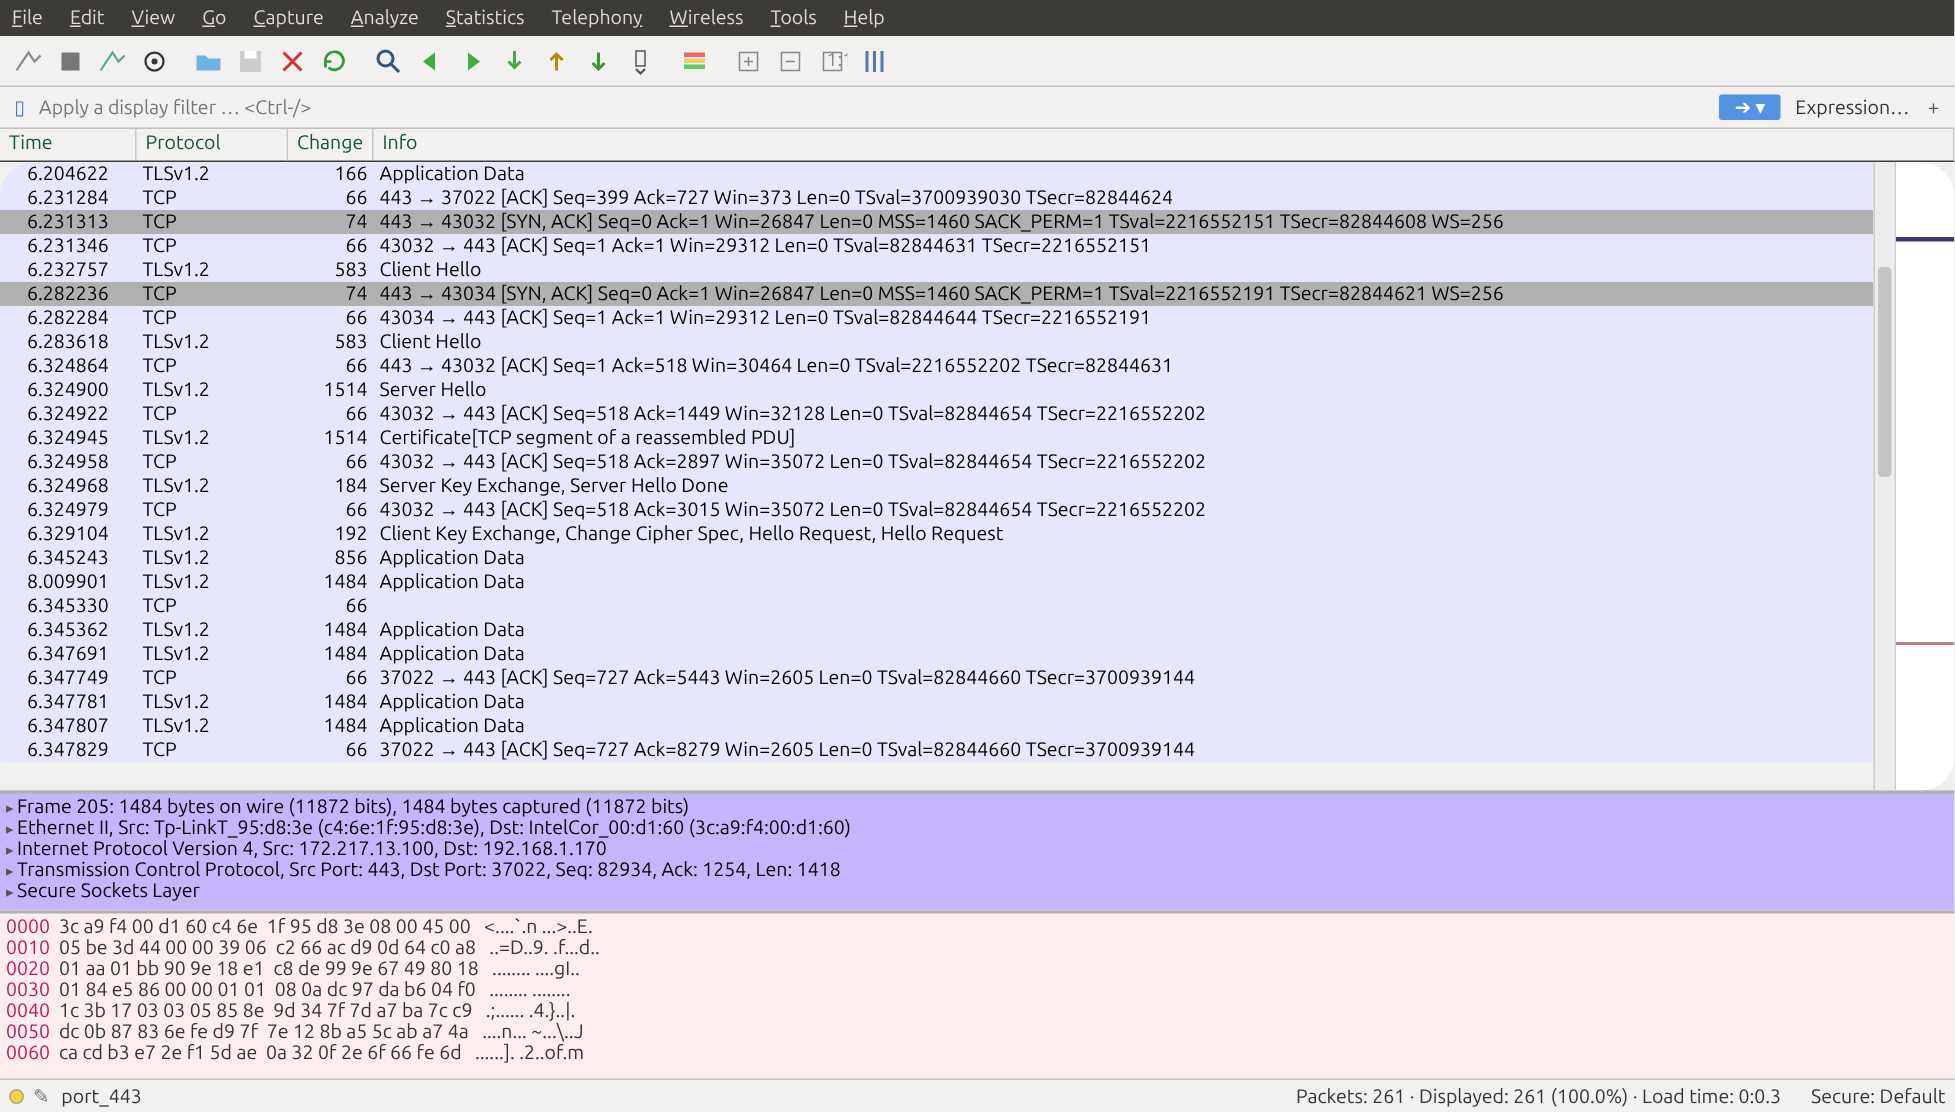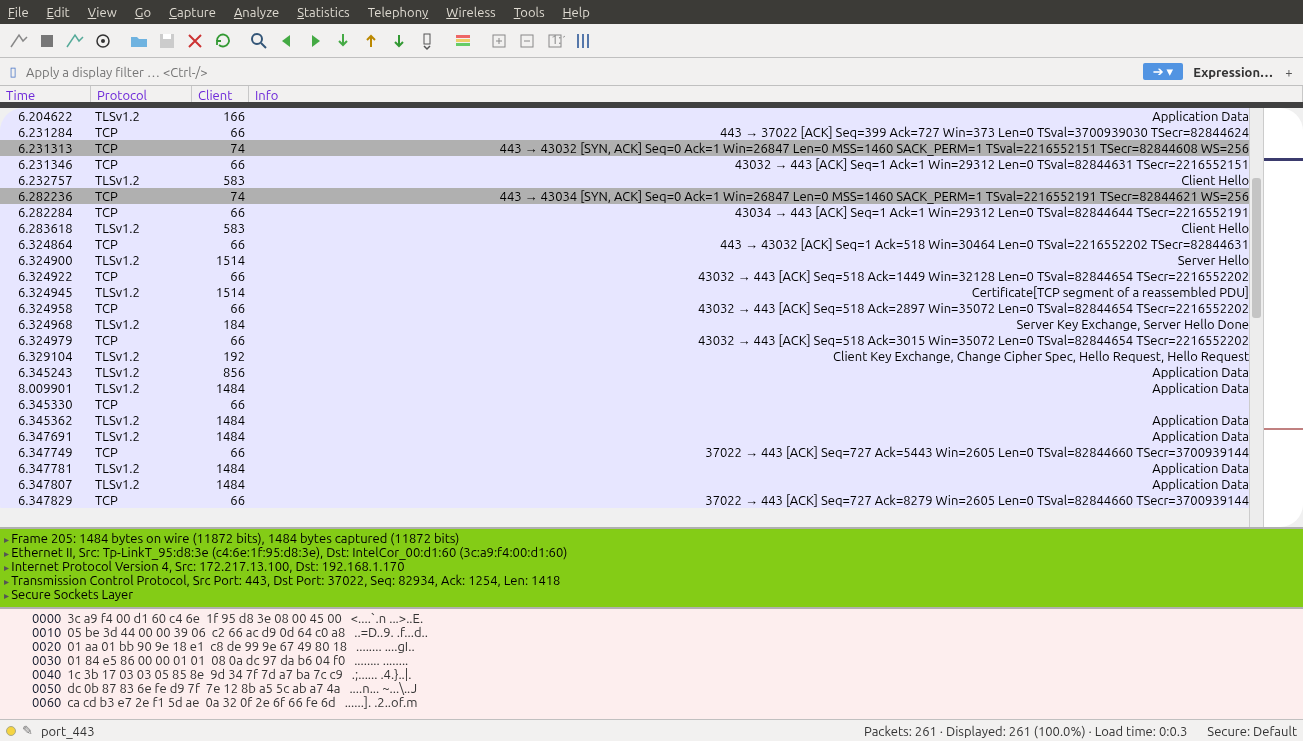--- a/index.html
+++ b/index.html
@@ -8,45 +8,45 @@
 .menubar span { margin-right: 18px; cursor: pointer; }
 .menubar span u { text-decoration: underline; }
 .toolbar { background: #f2f1f0; border-bottom: 1px solid #c0c0c0; display: flex; align-items: center; padding: 3px 6px; height: 34px; gap: 2px; }
 .toolbar .tb-btn { width: 26px; height: 26px; display: flex; align-items: center; justify-content: center; border: 1px solid transparent; border-radius: 2px; }
 .toolbar .tb-sep { width: 6px; }
 .toolbar svg { width: 20px; height: 20px; }
 .filterbar { background: #f2f1f0; border-bottom: 1px solid #c0c0c0; display: flex; align-items: center; padding: 2px 4px; height: 28px; }
 .filterbar .bookmark { width: 18px; text-align: center; color: #4a76c7; }
 .filterbar input { flex: 1; border: none; background: transparent; padding: 2px 4px; color: #888; outline: none; }
 .filterbar .arrow-btn { background: #5294e2; color: #fff; padding: 1px 10px; border-radius: 2px; margin: 0 4px; }
-.filterbar .expr { color: #333; padding: 0 6px; font-weight: bold; }
+.filterbar .expr { color: #333; padding: 0 6px; }
 .filterbar .plus { width: 20px; text-align: center; color: #555; }
-.columns { background: #f2f1f0; border-bottom: 6px solid #404040; display: flex; height: 22px; color: #6d28d9; }
+.columns { background: #f2f1f0; border-bottom: 1px solid #404040; display: flex; height: 22px; color: #14532d; }
 .columns div { border-right: 1px solid #c8c8c8; padding: 2px 6px; }
 .col-time { width: 91px; }
 .col-proto { width: 101px; }
 .col-len { width: 57px; text-align: left; }
 .col-info { flex: 1; }
 .packet-area { flex: 1; display: flex; overflow: hidden; position: relative; border-radius: 23px; }
 .packet-list { flex: 1; overflow-y: auto; font-family: "DejaVu Sans Mono","Consolas",monospace; font-size: 12px; }
 .packet-row { display: flex; height: 16px; line-height: 16px; white-space: pre; }
 .packet-row.tls { background: #e7e6ff; }
 .packet-row.tcp { background: #e7e6ff; }
 .packet-row.selected { background: #b0b0b0; }
 .packet-row .c-time { width: 91px; padding-left: 18px; }
 .packet-row .c-proto { width: 101px; padding-left: 4px; }
 .packet-row .c-len { width: 57px; text-align: right; padding-right: 4px; }
-.packet-row .c-info { flex: 1; padding-left: 4px; overflow: hidden; text-align: right; }
+.packet-row .c-info { flex: 1; padding-left: 4px; overflow: hidden; }
 .side-scroll { width: 40px; background: #fff; border-left: 1px solid #ccc; position: relative; }
 .side-scroll .mark1 { position:absolute; top:50px; left:0; right:0; height:3px; background:#3b3b6d; }
 .side-scroll .mark2 { position:absolute; top:320px; left:0; right:0; height:2px; background:#c08080; }
-.details { border-top: 2px solid #b0b0b0; background: #84cc16; font-family: "DejaVu Sans Mono","Consolas",monospace; font-size: 12px; padding: 2px 4px; height: 80px; overflow: hidden; }
+.details { border-top: 2px solid #b0b0b0; background: #c4b5fd; font-family: "DejaVu Sans Mono","Consolas",monospace; font-size: 12px; padding: 2px 4px; height: 80px; overflow: hidden; }
 .details div::before { content: "▸ "; color: #555; font-size: 10px; }
 .hex { border-top: 2px solid #b0b0b0; background: #fdeeee; font-family: "DejaVu Sans Mono","Consolas",monospace; font-size: 12px; padding: 2px 4px; height: 112px; overflow: hidden; color: #333; white-space: pre; }
-.hex .offset { color: #0f172a; margin-left: 28px; }
+.hex .offset { color: #be185d; }
 .statusbar { background: #f2f1f0; border-top: 1px solid #c0c0c0; display: flex; align-items: center; height: 22px; font-size: 12px; padding: 0 6px; color: #333; }
 .statusbar .dot { width: 10px; height: 10px; border-radius: 50%; background: #f5d442; border:1px solid #aa8; margin-right: 6px; }
 .statusbar .spacer { flex: 1; }
 .scrollbar-v { width: 14px; background: #ededed; border-left:1px solid #ccc; position: relative; }
 .scrollbar-v .thumb { position:absolute; left:2px; right:2px; top:70px; height:140px; background:#c4c4c4; border-radius:3px; }
 </style>
 </head>
 <body>
 
 <div class="menubar">
@@ -187,21 +187,21 @@
   <div class="bookmark">▯</div>
   <input placeholder="Apply a display filter … &lt;Ctrl-/&gt;" style="">
   <div class="arrow-btn">➔ ▾</div>
   <div class="expr">Expression…</div>
   <div class="plus">+</div>
 </div>
 
 <div class="columns">
   <div class="col-time">Time</div>
   <div class="col-proto">Protocol</div>
-  <div class="col-len">Client</div>
+  <div class="col-len">Change</div>
   <div class="col-info">Info</div>
 </div>
 
 <div class="packet-area">
   <div class="packet-list" id="packet-list">
       <div class="packet-row tls"><div class="c-time">6.204622</div><div class="c-proto">TLSv1.2</div><div class="c-len">166</div><div class="c-info">Application Data</div></div>
       <div class="packet-row tcp"><div class="c-time">6.231284</div><div class="c-proto">TCP</div><div class="c-len">66</div><div class="c-info">443 → 37022 [ACK] Seq=399 Ack=727 Win=373 Len=0 TSval=3700939030 TSecr=82844624</div></div>
       <div class="packet-row selected"><div class="c-time">6.231313</div><div class="c-proto">TCP</div><div class="c-len">74</div><div class="c-info">443 → 43032 [SYN, ACK] Seq=0 Ack=1 Win=26847 Len=0 MSS=1460 SACK_PERM=1 TSval=2216552151 TSecr=82844608 WS=256</div></div>
       <div class="packet-row tcp"><div class="c-time">6.231346</div><div class="c-proto">TCP</div><div class="c-len">66</div><div class="c-info">43032 → 443 [ACK] Seq=1 Ack=1 Win=29312 Len=0 TSval=82844631 TSecr=2216552151</div></div>
       <div class="packet-row tls"><div class="c-time">6.232757</div><div class="c-proto">TLSv1.2</div><div class="c-len">583</div><div class="c-info">Client Hello</div></div>

